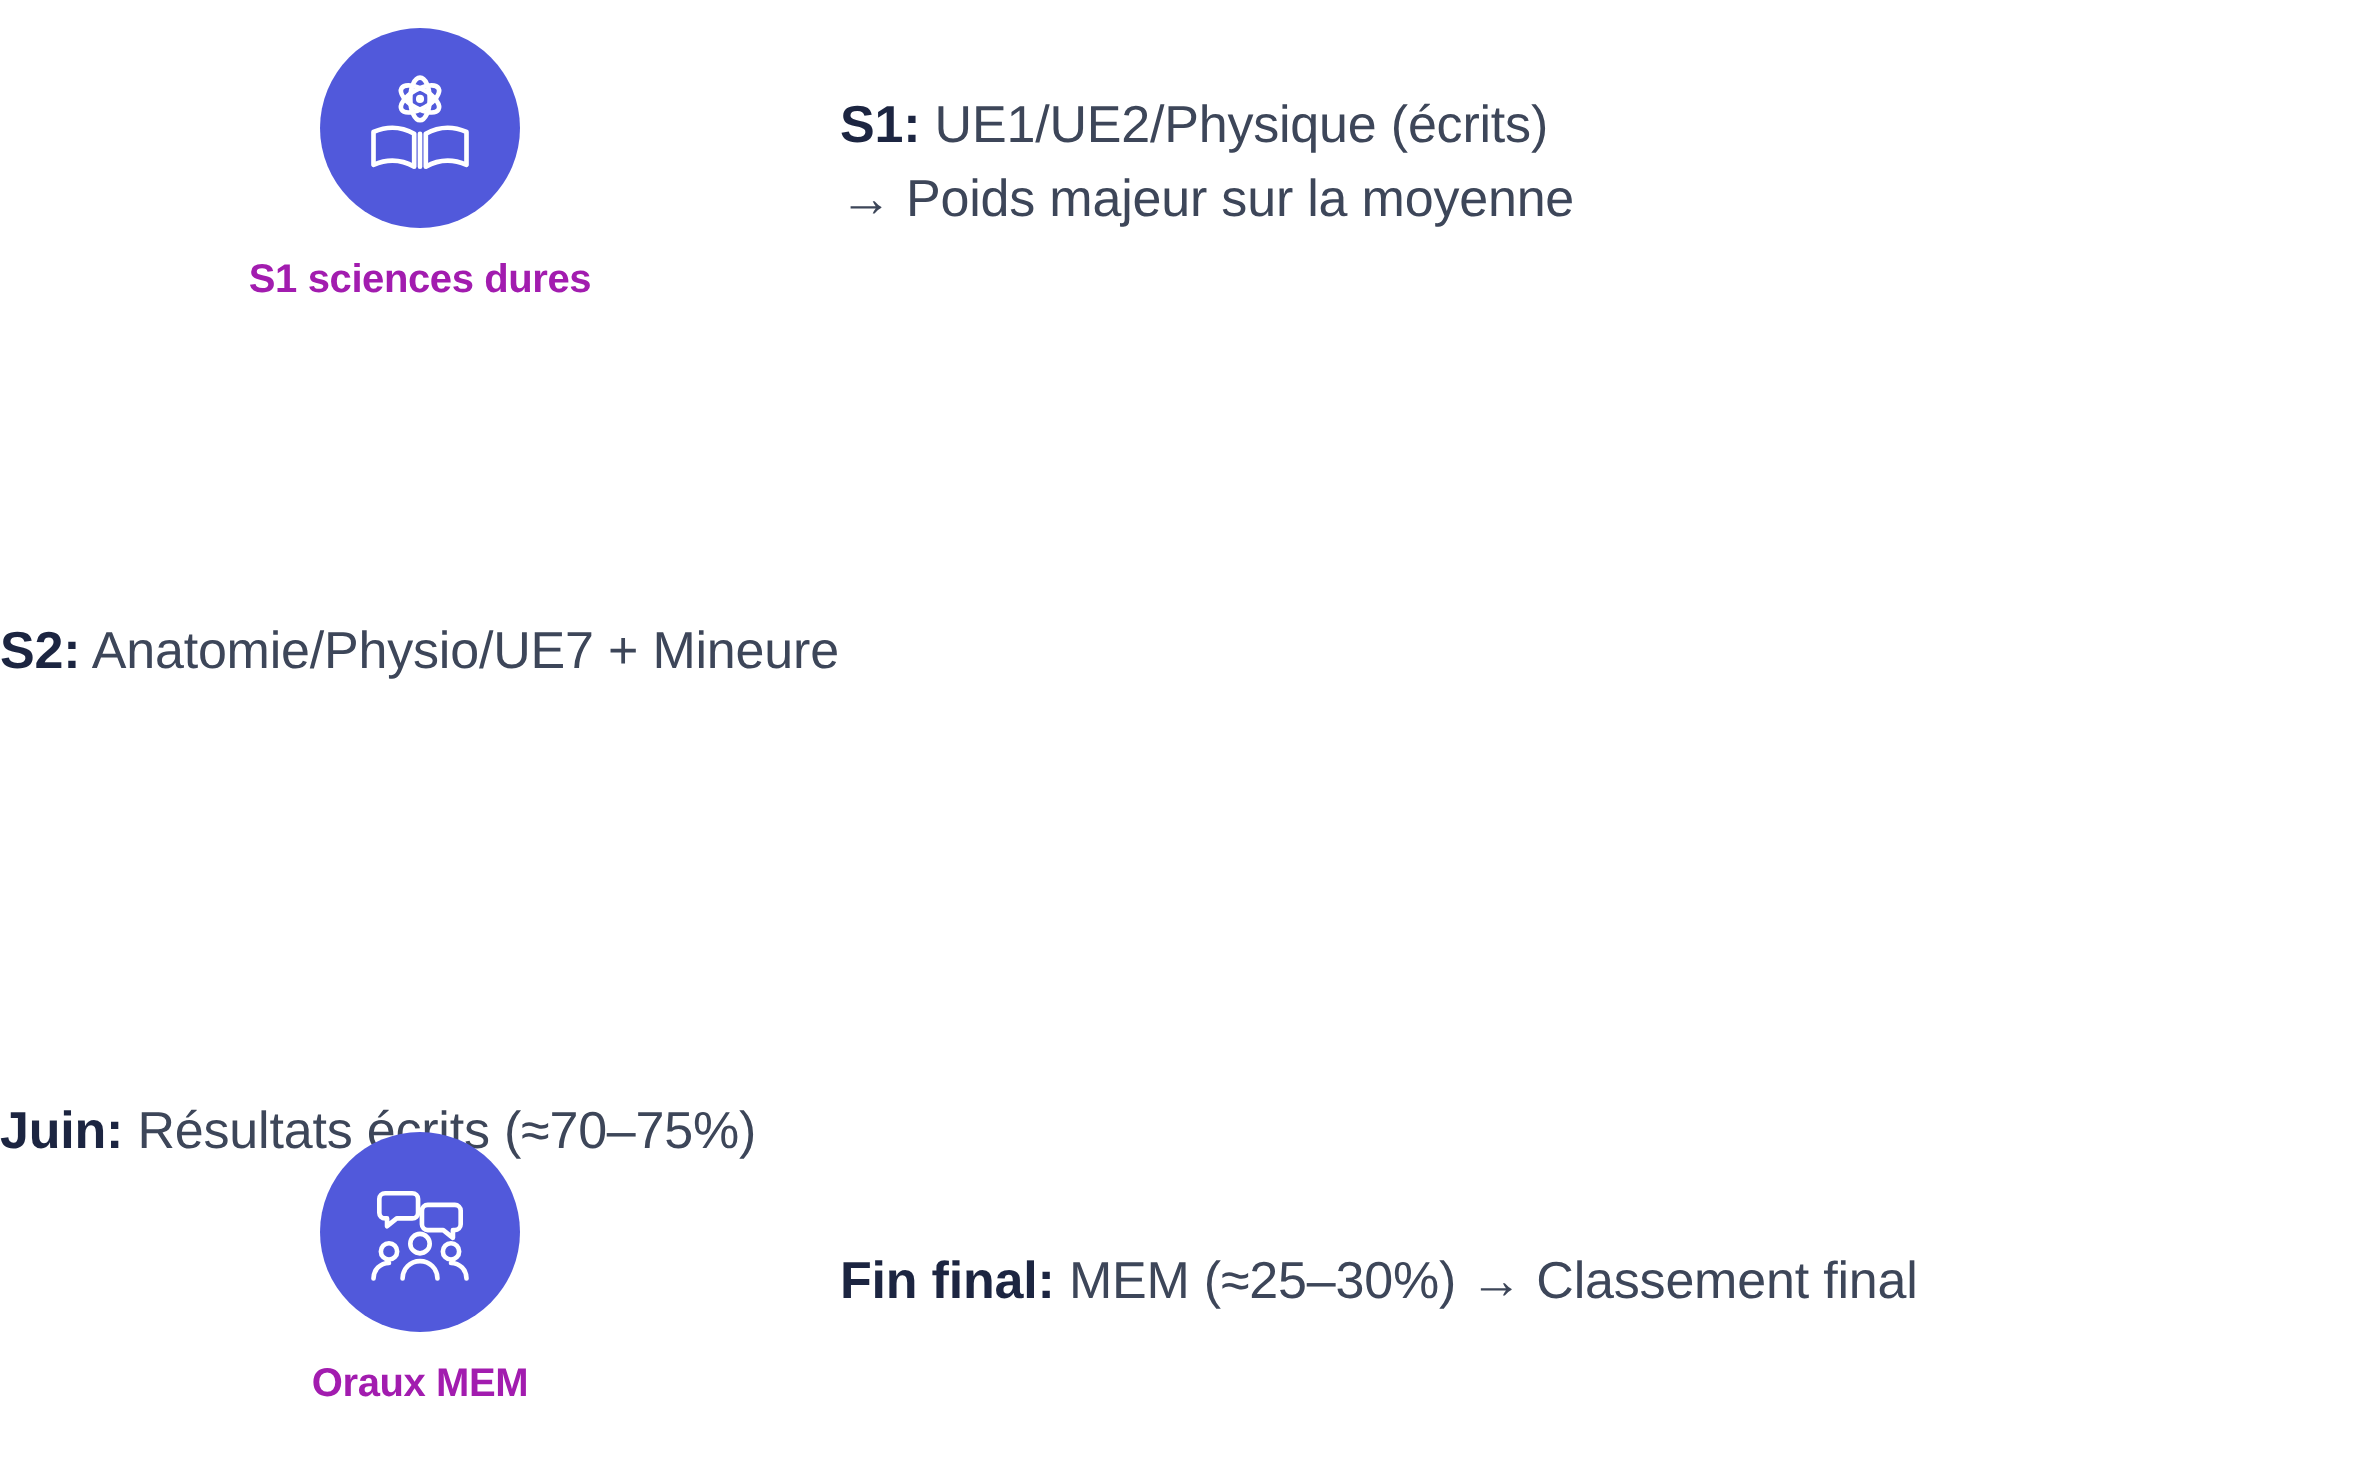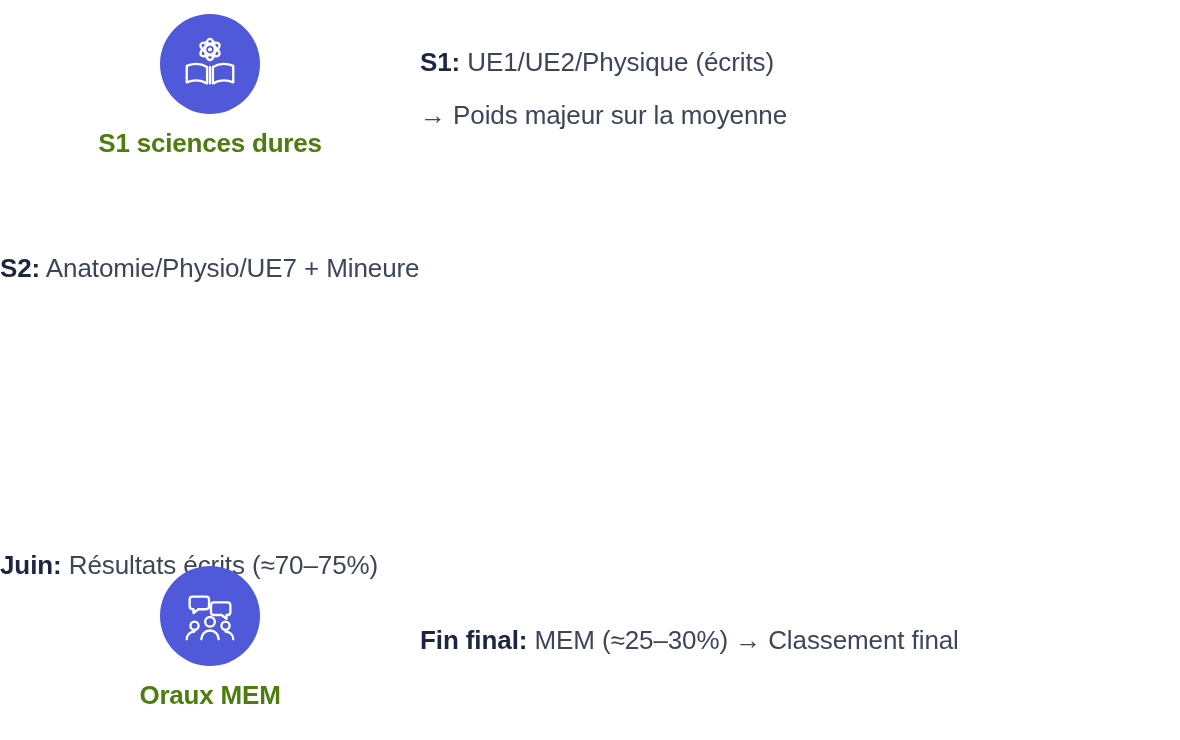--- a/index.html
+++ b/index.html
@@ -53,56 +53,55 @@
     justify-content: center;
     box-shadow: 0 0 0 0 rgba(0,0,0,0);
   }
 
   .icon-circle svg {
     display: block;
   }
 
   .stage-label {
     margin-top: 14px;
-    font-size: 26px;
+    font-size: 20px;
     font-weight: bold;
-    color: #4d7c0f;
+    color: #a21caf;
     text-align: center;
     letter-spacing: -0.2px;
     line-height: 1.2;
     white-space: nowrap;
   }
 
   .detail {
     flex: 1 1 auto;
     padding-left: 0;
     padding-right: 18px;
     display: flex;
     flex-direction: column;
     justify-content: center;
     min-height: 150px;
-    gap: 16px;
   }
 
   .detail-line {
     font-size: 26px;
     color: #3d4659;
     line-height: 1.42;
     letter-spacing: -0.1px;
     white-space: nowrap;
   }
 
   .detail-line .lead {
     font-weight: bold;
     color: #1c2541;
   }
 
   
   .row-0 .detail { padding-top: 30px; justify-content: flex-start; }
-  .row-1 .detail { padding-top: 52px; justify-content: flex-start; }
+  .row-1 .detail { padding-top: 52px; justify-content: center; }
   .row-2 .detail { padding-top: 52px; justify-content: flex-end; }
   .row-3 .detail { padding-top: 56px; justify-content: flex-start; }
 </style>
 </head>
 <body>
 
 <div class="board">
 
   <div class="row row-0">
     <div class="stage">

